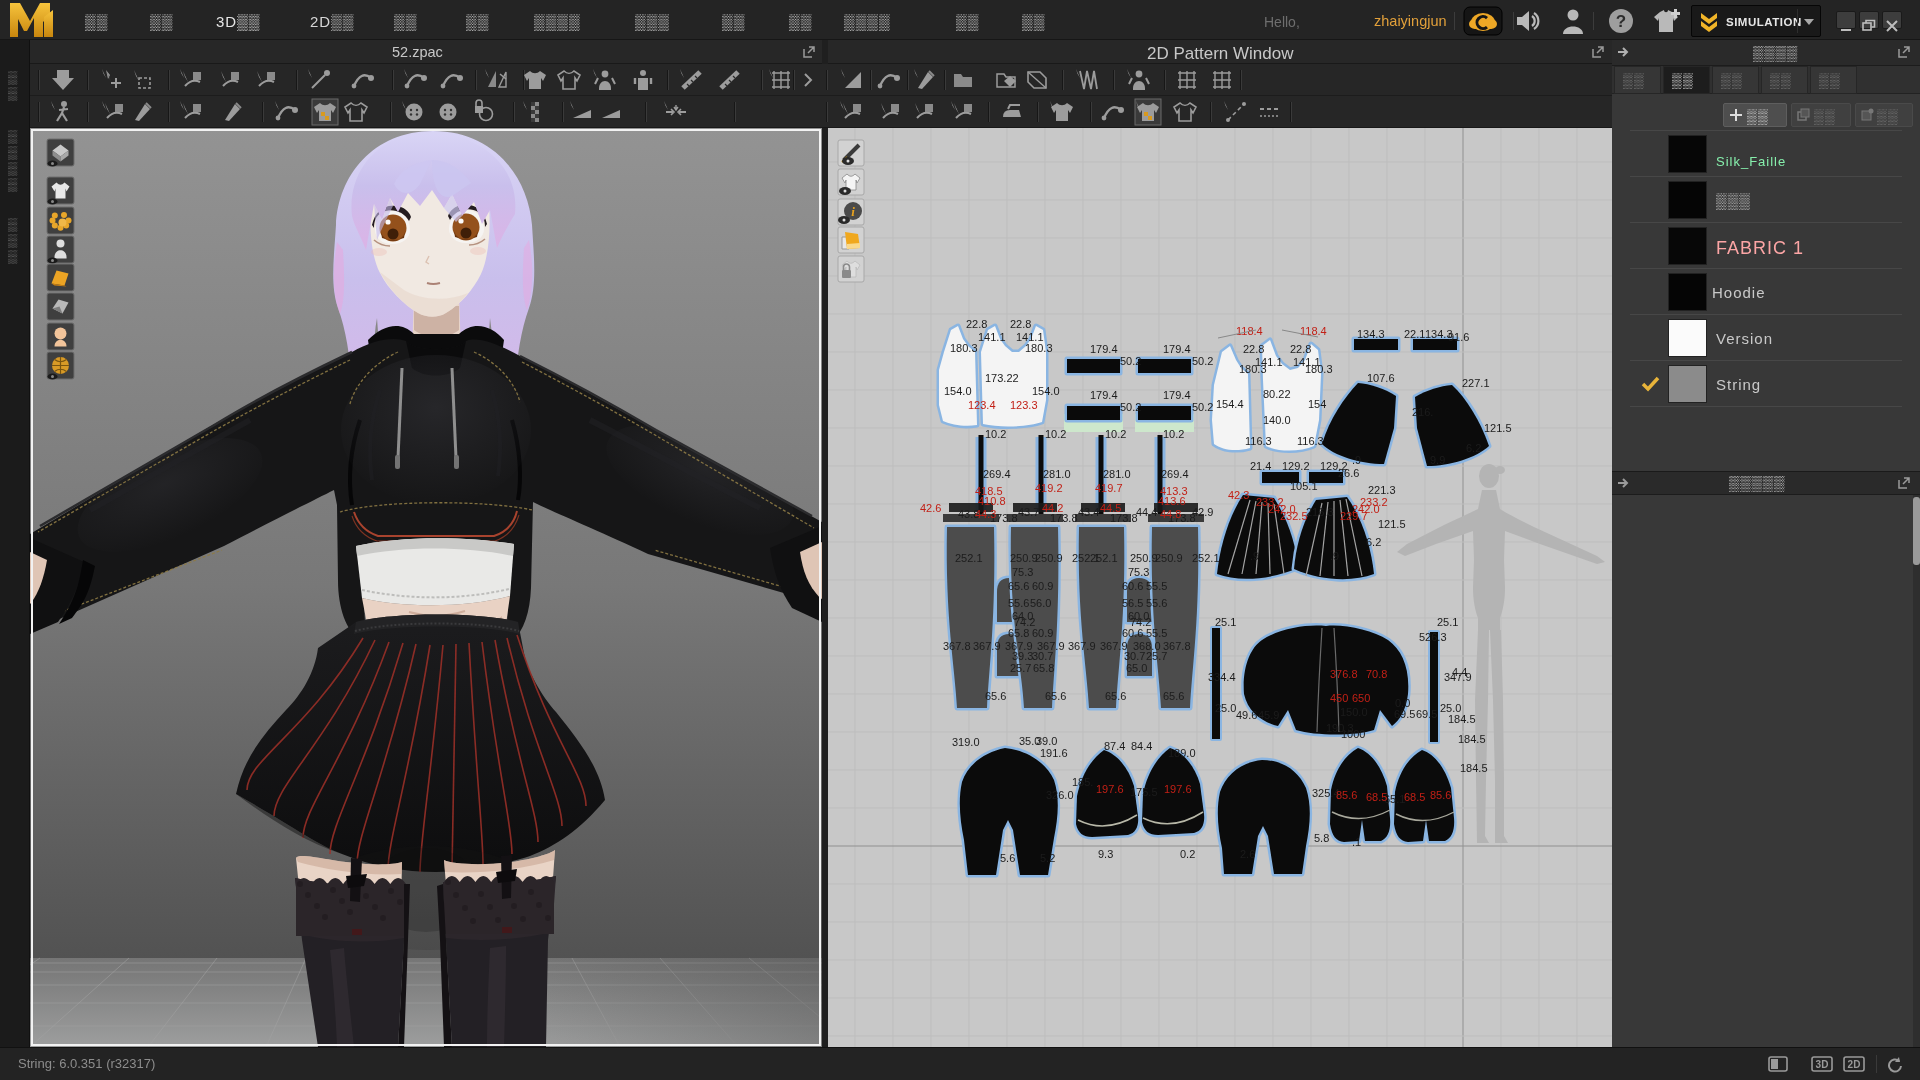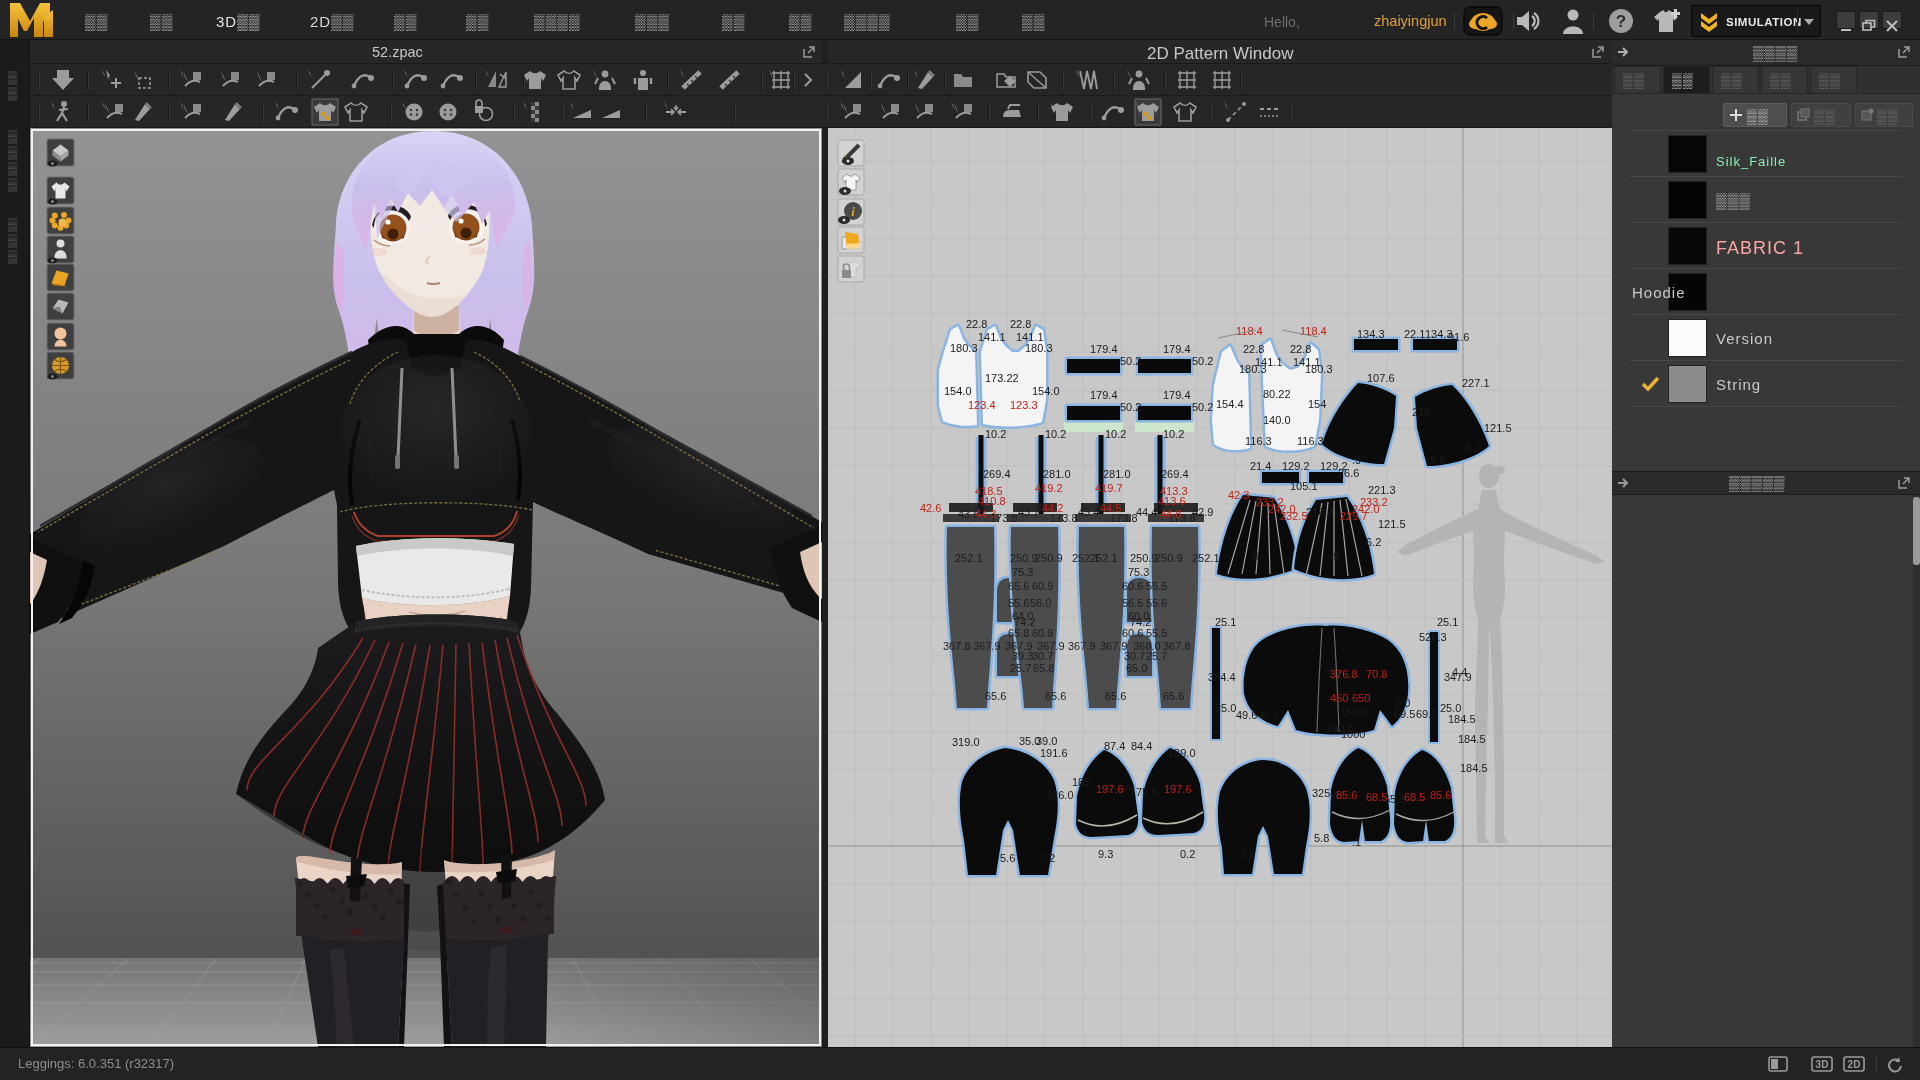--- a/index.html
+++ b/index.html
@@ -88,21 +88,21 @@
     <span class="abs" style="left:8px;top:70px;font-size:13px;color:#7e7e7e">▒</span>
     <span class="abs" style="left:8px;top:86px;font-size:13px;color:#7e7e7e">▒</span>
     <span class="abs" style="left:8px;top:129px;font-size:13px;color:#7e7e7e">▒</span>
     <span class="abs" style="left:8px;top:145px;font-size:13px;color:#7e7e7e">▒</span>
     <span class="abs" style="left:8px;top:161px;font-size:13px;color:#7e7e7e">▒</span>
     <span class="abs" style="left:8px;top:177px;font-size:13px;color:#7e7e7e">▒</span>
     <span class="abs" style="left:8px;top:217px;font-size:13px;color:#7e7e7e">▒</span>
     <span class="abs" style="left:8px;top:233px;font-size:13px;color:#7e7e7e">▒</span>
     <span class="abs" style="left:8px;top:249px;font-size:13px;color:#7e7e7e">▒</span>
     <div class="abs" style="left:30px;top:40px;width:792px;height:24px;background:#272727;border-bottom:1px solid #191919"></div>
-    <span class="abs" style="left:372px;top:44px;font-size:14.5px;color:#c8c8c8">52.zpac</span>
+    <span class="abs" style="left:392px;top:44px;font-size:14.5px;color:#c8c8c8">52.zpac</span>
     <div class="abs" style="left:828px;top:40px;width:784px;height:24px;background:#272727;border-bottom:1px solid #191919"></div>
     <span class="abs" style="left:1147px;top:44px;font-size:17px;color:#c8c8c8">2D Pattern Window</span>
     <svg class="abs" style="left:803px;top:45px" width="13" height="13" viewBox="0 0 13 13">
 <path d="M1 4 L1 12 L9 12" fill="none" stroke="#9a9a9a" stroke-width="1.5"></path>
 <path d="M5 8 L11 2 M6 2 L11 2 L11 7" fill="none" stroke="#9a9a9a" stroke-width="1.5"></path>
     </svg>
     <svg class="abs" style="left:1592px;top:45px" width="13" height="13" viewBox="0 0 13 13">
 <path d="M1 4 L1 12 L9 12" fill="none" stroke="#9a9a9a" stroke-width="1.5"></path>
 <path d="M5 8 L11 2 M6 2 L11 2 L11 7" fill="none" stroke="#9a9a9a" stroke-width="1.5"></path>
     </svg>
@@ -981,21 +981,21 @@
     <div class="abs" style="left:1668px;top:135px;width:39px;height:38px;background:#060606;border:1px solid #222"></div>
     <span class="abs cjk" style="left:1716px;top:154px;font-size:13px;color:#86efac">Silk_Faille</span>
     <div class="abs" style="left:1630px;top:222px;width:272px;height:1px;background:#474747"></div>
     <div class="abs" style="left:1668px;top:181px;width:39px;height:38px;background:#050505;border:1px solid #222"></div>
     <span class="abs cjk" style="left:1716px;top:192px;font-size:15px;color:#c9c9c9">▒▒▒</span>
     <div class="abs" style="left:1630px;top:268px;width:272px;height:1px;background:#474747"></div>
     <div class="abs" style="left:1668px;top:227px;width:39px;height:38px;background:#070707;border:1px solid #222"></div>
     <span class="abs cjk" style="left:1716px;top:238px;font-size:18px;color:#fca5a5">FABRIC 1</span>
     <div class="abs" style="left:1630px;top:314px;width:272px;height:1px;background:#474747"></div>
     <div class="abs" style="left:1668px;top:273px;width:39px;height:38px;background:#050505;border:1px solid #222"></div>
-    <span class="abs cjk" style="left:1632px;top:284px;font-size:15px;color:#c9c9c9">Hoodie</span>
+    <span class="abs cjk" style="left:1712px;top:284px;font-size:15px;color:#c9c9c9">Hoodie</span>
     <div class="abs" style="left:1630px;top:360px;width:272px;height:1px;background:#474747"></div>
     <div class="abs" style="left:1668px;top:319px;width:39px;height:38px;background:#fbfbfb;border:1px solid #222"></div>
     <span class="abs cjk" style="left:1716px;top:330px;font-size:15px;color:#c9c9c9">Version</span>
     <div class="abs" style="left:1630px;top:406px;width:272px;height:1px;background:#474747"></div>
     <div class="abs" style="left:1668px;top:365px;width:39px;height:38px;background:#8b8b8b;border:1px solid #222"></div>
     <span class="abs cjk" style="left:1716px;top:376px;font-size:15px;color:#c9c9c9">String</span>
     <div class="abs" style="left:1630px;top:130px;width:272px;height:1px;background:#474747"></div>
     <svg class="abs" style="left:1641px;top:376px" width="19" height="16" viewBox="0 0 19 16">
       <path d="M2 8 L7 13 L17 2" stroke="#e8b43a" stroke-width="3.5" fill="none"></path>
     </svg>
@@ -1004,21 +1004,21 @@
     <svg class="abs" style="left:1617px;top:477px" width="14" height="12" viewBox="0 0 14 12">
       <path d="M1 6 L9 6 M6 2 L10 6 L6 10" stroke="#9a9a9a" stroke-width="2" fill="none"></path>
     </svg>
     <svg class="abs" style="left:1898px;top:476px" width="13" height="13" viewBox="0 0 13 13">
 <path d="M1 4 L1 12 L9 12" fill="none" stroke="#9a9a9a" stroke-width="1.5"></path>
 <path d="M5 8 L11 2 M6 2 L11 2 L11 7" fill="none" stroke="#9a9a9a" stroke-width="1.5"></path>
     </svg>
     <div class="abs" style="left:1913px;top:495px;width:7px;height:552px;background:#2e2e2e"></div>
     <div class="abs" style="left:1913px;top:497px;width:7px;height:68px;background:#9a9a9a;border-radius:3px"></div>
     <div class="abs" style="left:0;top:1047px;width:1920px;height:33px;background:#232323;border-top:1px solid #111"></div>
-    <span class="abs" style="left:18px;top:1056px;font-size:13px;color:#8d8d8d">Leggings: 6.0.351 (r32317)</span>
+    <span class="abs" style="left:18px;top:1056px;font-size:13px;color:#8d8d8d">String: 6.0.351 (r32317)</span>
     <svg class="abs" style="left:1768px;top:1055px" width="140" height="18" viewBox="0 0 140 18">
 <rect x="1" y="2" width="18" height="14" rx="2" fill="none" stroke="#9a9a9a" stroke-width="1.6"></rect>
 <rect x="3" y="4" width="7" height="10" fill="#9a9a9a"></rect>
 <rect x="44" y="2" width="20" height="14" rx="2" fill="none" stroke="#9a9a9a" stroke-width="1.6"></rect>
 <text x="54" y="13" font-size="10" font-weight="bold" fill="#9a9a9a" text-anchor="middle" font-family="Liberation Sans">3D</text>
 <rect x="76" y="2" width="20" height="14" rx="2" fill="none" stroke="#9a9a9a" stroke-width="1.6"></rect>
 <text x="86" y="13" font-size="10" font-weight="bold" fill="#9a9a9a" text-anchor="middle" font-family="Liberation Sans">2D</text>
 <rect x="108" y="0" width="1" height="18" fill="#3a3a3a"></rect>
 <path d="M131 6 A6 6 0 1 0 133 11" fill="none" stroke="#9a9a9a" stroke-width="2"></path>
 <path d="M131 2 L132 7 L127 7 Z" fill="#9a9a9a"></path>

